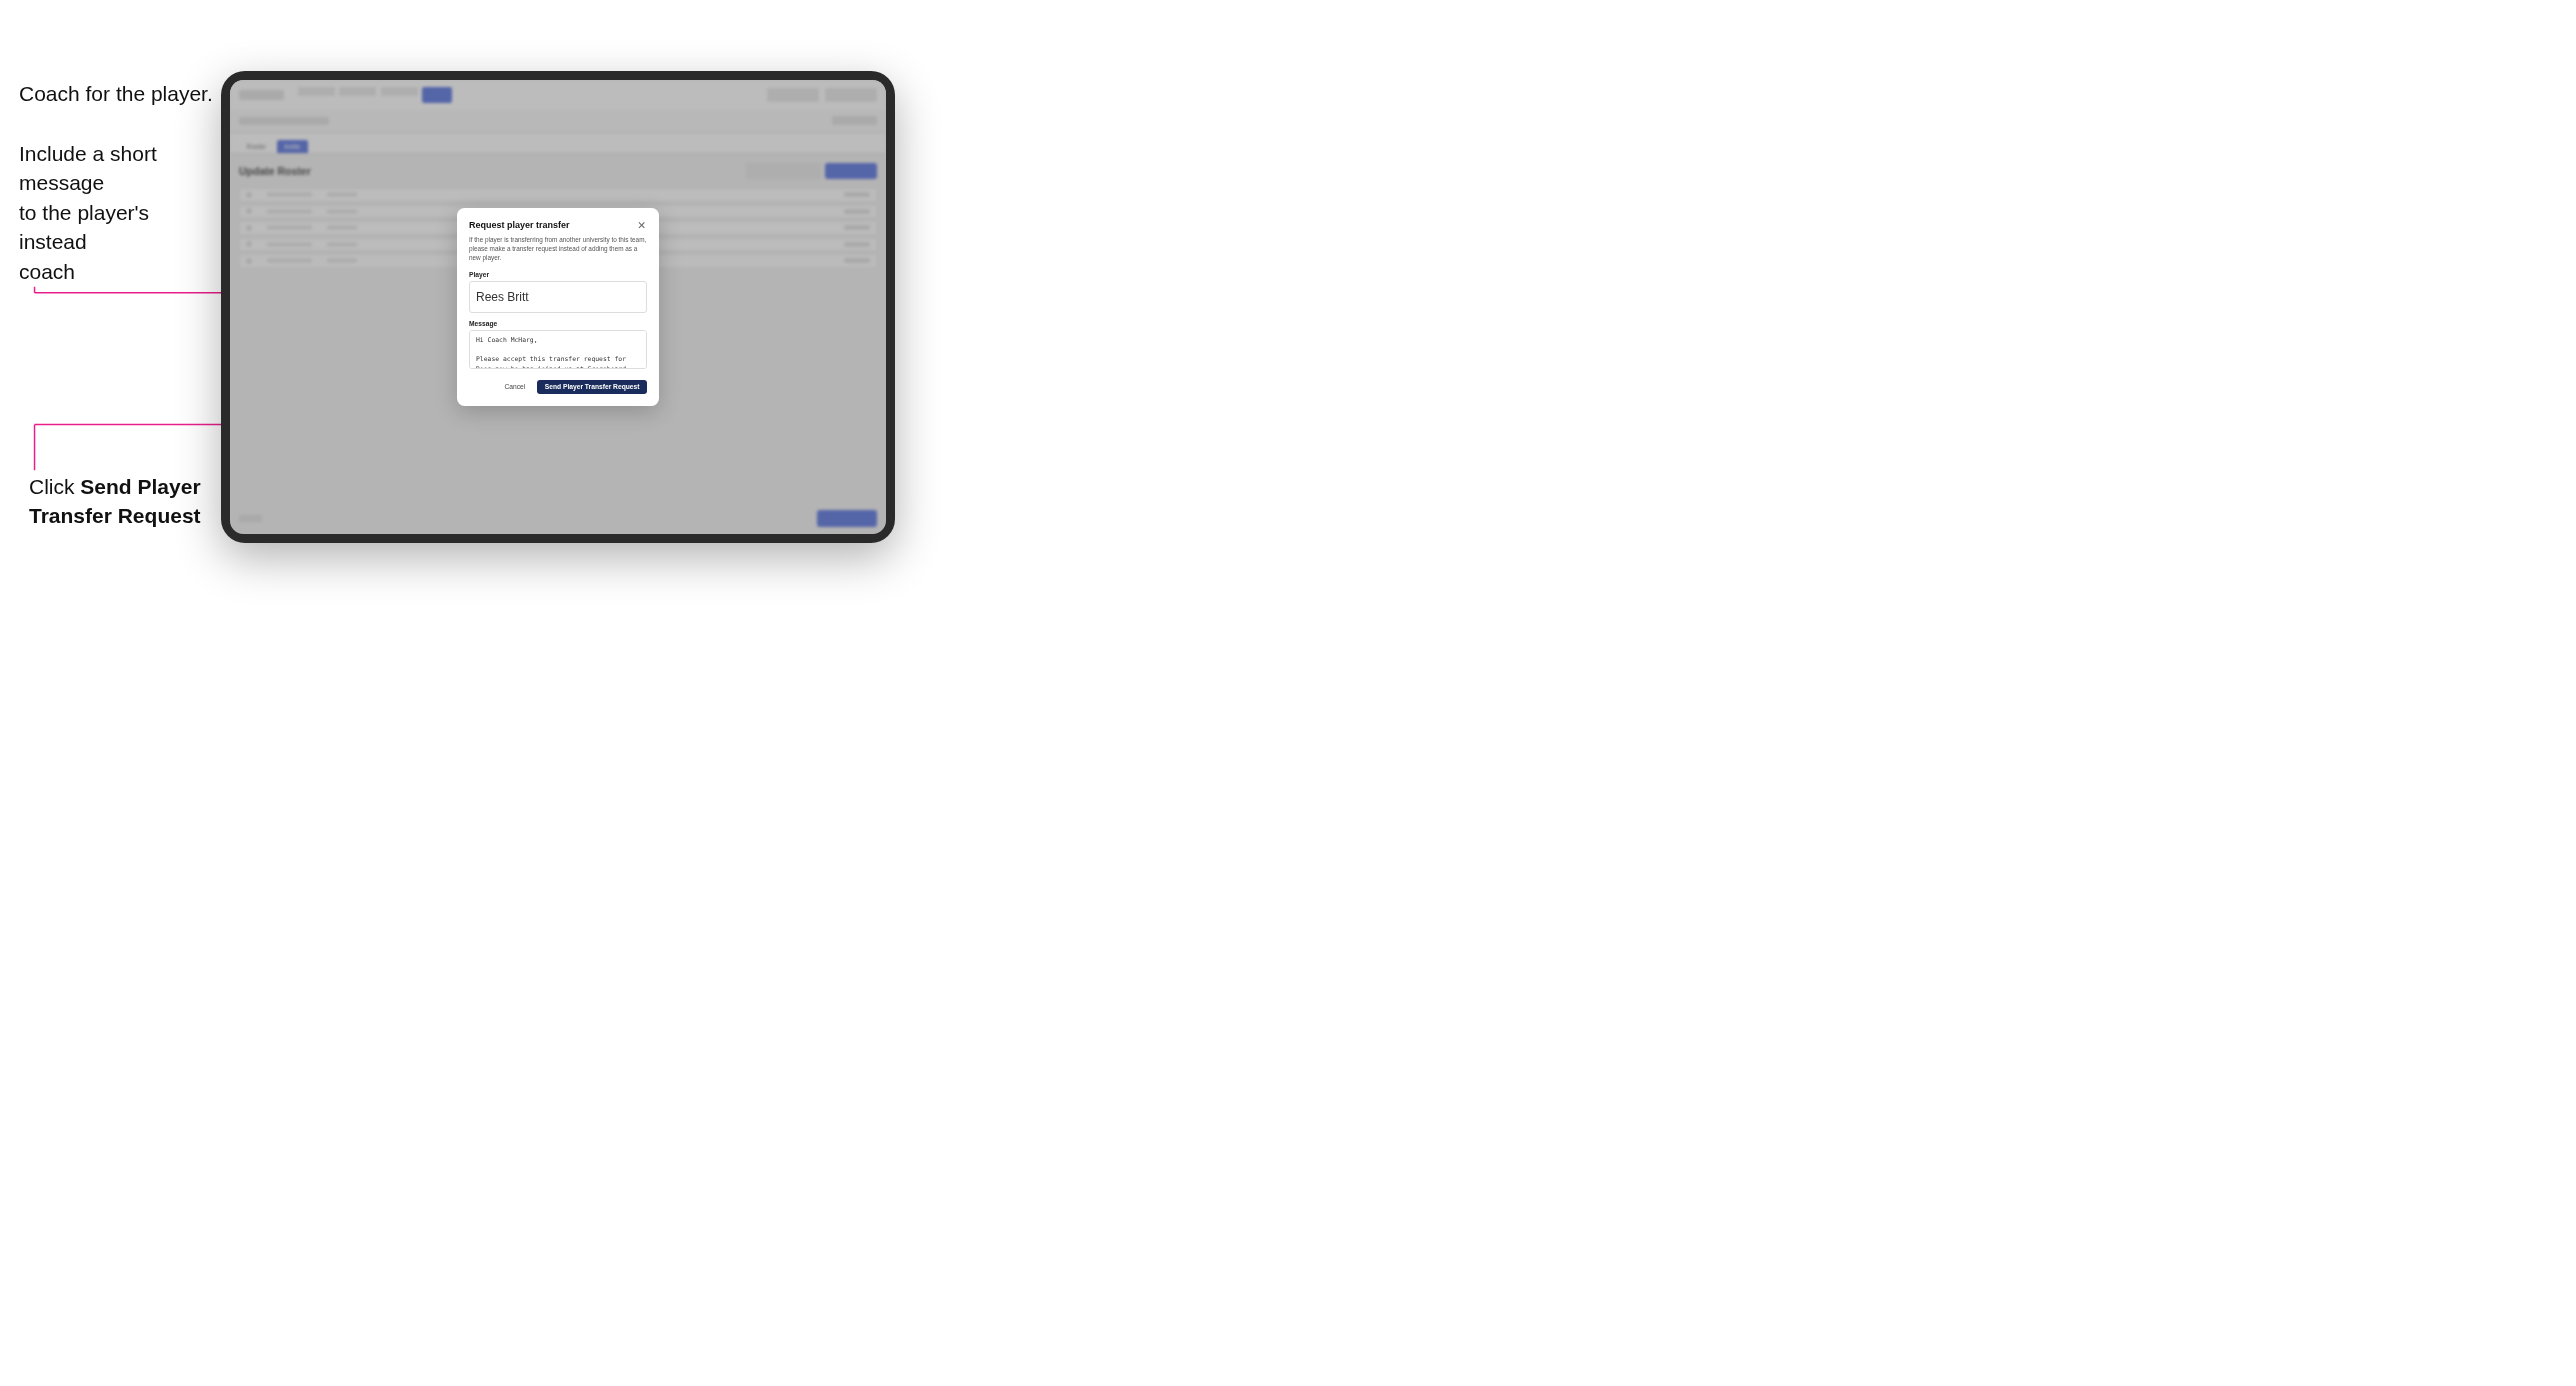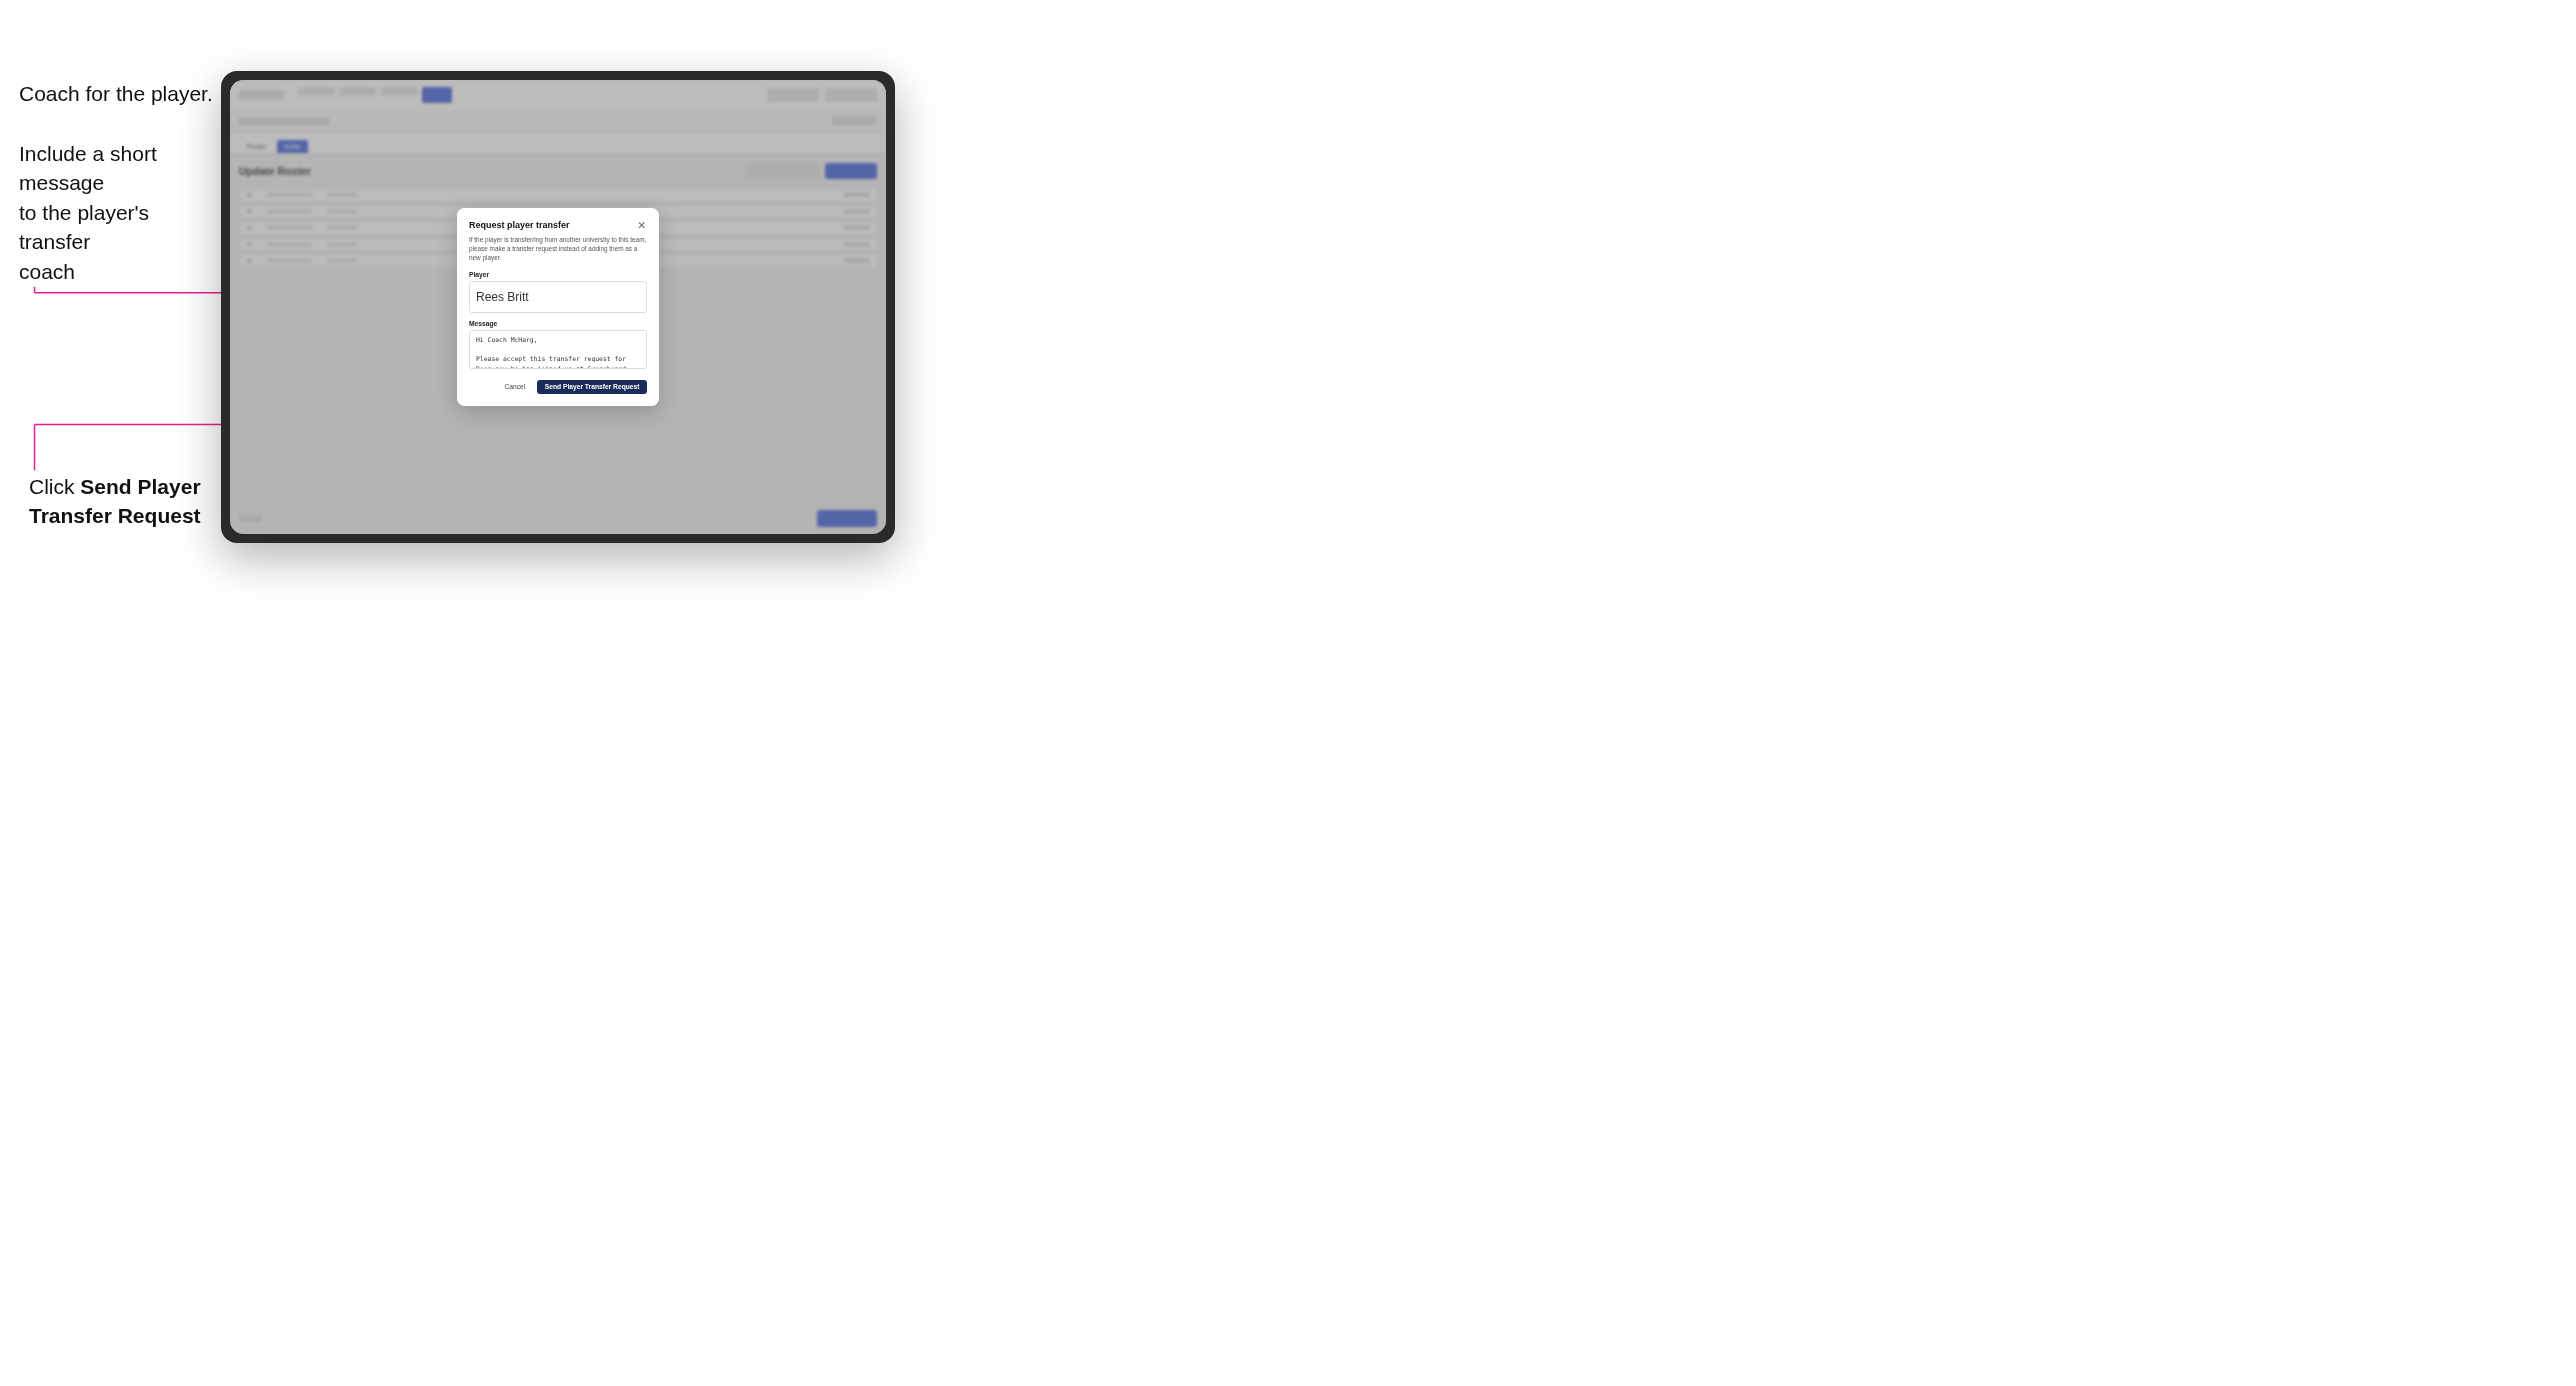--- a/index.html
+++ b/index.html
@@ -51,21 +51,21 @@
     }
 
     
     .tablet-frame {
       position: absolute;
       top: 71px;
       left: 221px;
       width: 674px;
       height: 472px;
       background: #2a2a2a;
-      border-radius: 16px;
+      border-radius: 24px;
       padding: 9px;
       box-shadow: 0 15px 45px rgba(0,0,0,0.3);
     }
 
     .tablet-screen {
       width: 100%;
       height: 100%;
       background: #f0f0f0;
       border-radius: 13.5px;
       overflow: hidden;
@@ -394,21 +394,21 @@
       font-weight: 600;
     }
   </style>
 </head>
 <body>
 
 <div class="annotation-search">Coach for the player.</div>
 
 <div class="annotation-message">
   <span style="white-space: pre-line;">Include a short message
-to the player's transfer
+to the player's instead
 coach</span>
 </div>
 
 <div class="annotation-click">
   <span>Click </span><strong>Send Player Transfer Request</strong>
 </div>
 
 <svg style="position:absolute;top:0;left:0;width:2576px;height:1386px;pointer-events:none;" xmlns="http://www.w3.org/2000/svg" viewBox="0 0 3440 1851" width="2576" height="1386">
 
   <line x1="46" y1="383" x2="46" y2="391" stroke="#e91e8c" stroke-width="2"></line>

